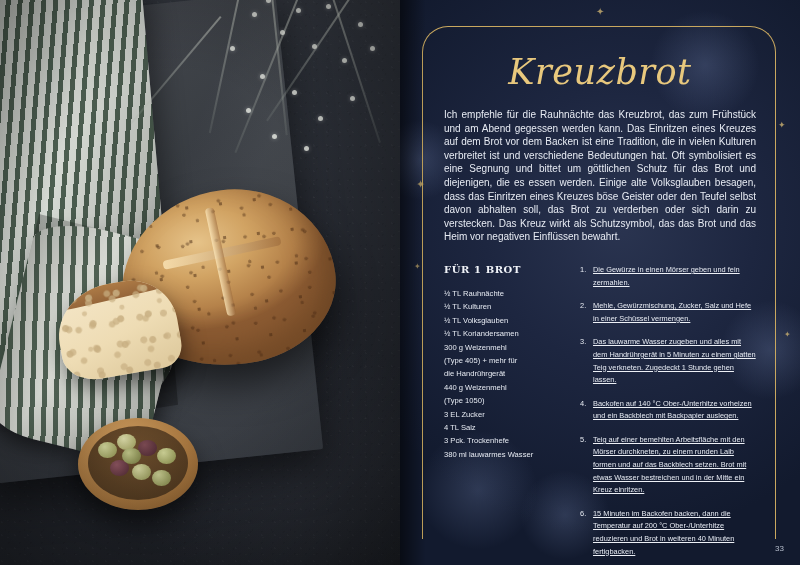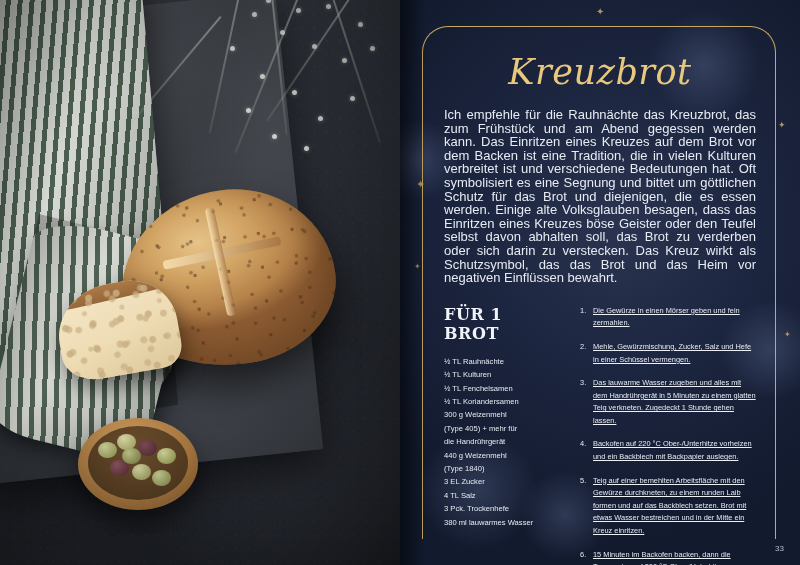--- a/index.html
+++ b/index.html
@@ -218,36 +218,36 @@
     font-family: "DejaVu Serif", serif;
     font-style: italic;
     font-weight: normal;
     font-size: 35px;
     color: #e8c87d;
     text-align:center;
     margin: 6px 0 16px 0;
     letter-spacing: .5px;
   }
   .intro {
-    font-size: 13px;
+    font-size: 10px;
     line-height: 13.6px;
     text-align: justify;
     color: #e7ebf3;
     margin: 0 0 20px 0;
   }
   .cols {
     display:flex;
     gap: 18px;
   }
   .col-left { width: 118px; }
   .col-right { width: 176px; text-decoration: underline; }
   .section-heading {
     font-family: "DejaVu Serif", serif;
     font-weight: bold;
-    font-size: 16px;
+    font-size: 10px;
     letter-spacing: .6px;
     color: #f0f3f8;
     margin: 0 0 12px 0;
   }
   .ing-list {
     list-style: none;
     margin:0; padding:0;
     font-size: 7.6px;
     line-height: 13.4px;
     color: #e7ebf3;
@@ -386,41 +386,41 @@
       <h1 class="recipe-title">Kreuzbrot</h1>
 
       <p class="intro">Ich empfehle für die Rauhnächte das Kreuzbrot, das zum Frühstück und am Abend gegessen werden kann. Das Einritzen eines Kreuzes auf dem Brot vor dem Backen ist eine Tradition, die in vielen Kulturen verbreitet ist und verschiedene Bedeutungen hat. Oft symbolisiert es eine Segnung und bittet um göttlichen Schutz für das Brot und diejenigen, die es essen werden. Einige alte Volksglauben besagen, dass das Einritzen eines Kreuzes böse Geister oder den Teufel selbst davon abhalten soll, das Brot zu verderben oder sich darin zu verstecken. Das Kreuz wirkt als Schutzsymbol, das das Brot und das Heim vor negativen Einflüssen bewahrt.</p>
 
       <div class="cols">
         <div class="col-left">
           <div class="section-heading">FÜR 1 BROT</div>
           <ul class="ing-list">
             <li>½ TL Rauhnächte</li>
             <li>½ TL Kulturen</li>
-            <li>½ TL Fenchelsamen</li>
+            <li>½ TL Volksglauben</li>
             <li>½ TL Koriandersamen</li>
             <li>300 g Weizenmehl</li>
             <li>(Type 405) + mehr für</li>
             <li>die Handrührgerät</li>
             <li>440 g Weizenmehl</li>
-            <li>(Type 1840)</li>
+            <li>(Type 1050)</li>
             <li>3 EL Zucker</li>
             <li>4 TL Salz</li>
             <li>3 Pck. Trockenhefe</li>
             <li>380 ml lauwarmes Wasser</li>
           </ul>
         </div>
 
         <div class="col-right">
           <ol class="steps">
             <li>Die Gewürze in einen Mörser geben und fein zermahlen.</li>
             <li>Mehle, Gewürzmischung, Zucker, Salz und Hefe in einer Schüssel vermengen.</li>
             <li>Das lauwarme Wasser zugeben und alles mit dem Handrührgerät in 5 Minuten zu einem glatten Teig verkneten. Zugedeckt 1 Stunde gehen lassen.</li>
-            <li>Backofen auf 220 °C Ober-/Unterhitze vorheizen und ein Backblech mit Backpapier auslegen.</li>
-            <li>Teig auf einer bemehlten Arbeitsfläche mit den Gewürze durchkneten, zu einem runden Laib formen und auf das Backblech setzen. Brot mit etwas Wasser bestreichen und in der Mitte ein Kreuz einritzen.</li>
+            <li>Backofen auf 140 °C Ober-/Unterhitze vorheizen und ein Backblech mit Backpapier auslegen.</li>
+            <li>Teig auf einer bemehlten Arbeitsfläche mit den Mörser durchkneten, zu einem runden Laib formen und auf das Backblech setzen. Brot mit etwas Wasser bestreichen und in der Mitte ein Kreuz einritzen.</li>
             <li>15 Minuten im Backofen backen, dann die Temperatur auf 200 °C Ober-/Unterhitze reduzieren und Brot in weiteren 40 Minuten fertigbacken.</li>
           </ol>
         </div>
       </div>
     </div>
 
     <div class="page-number">33</div>
   </div>
 
   <div class="gutter-shadow"></div>

